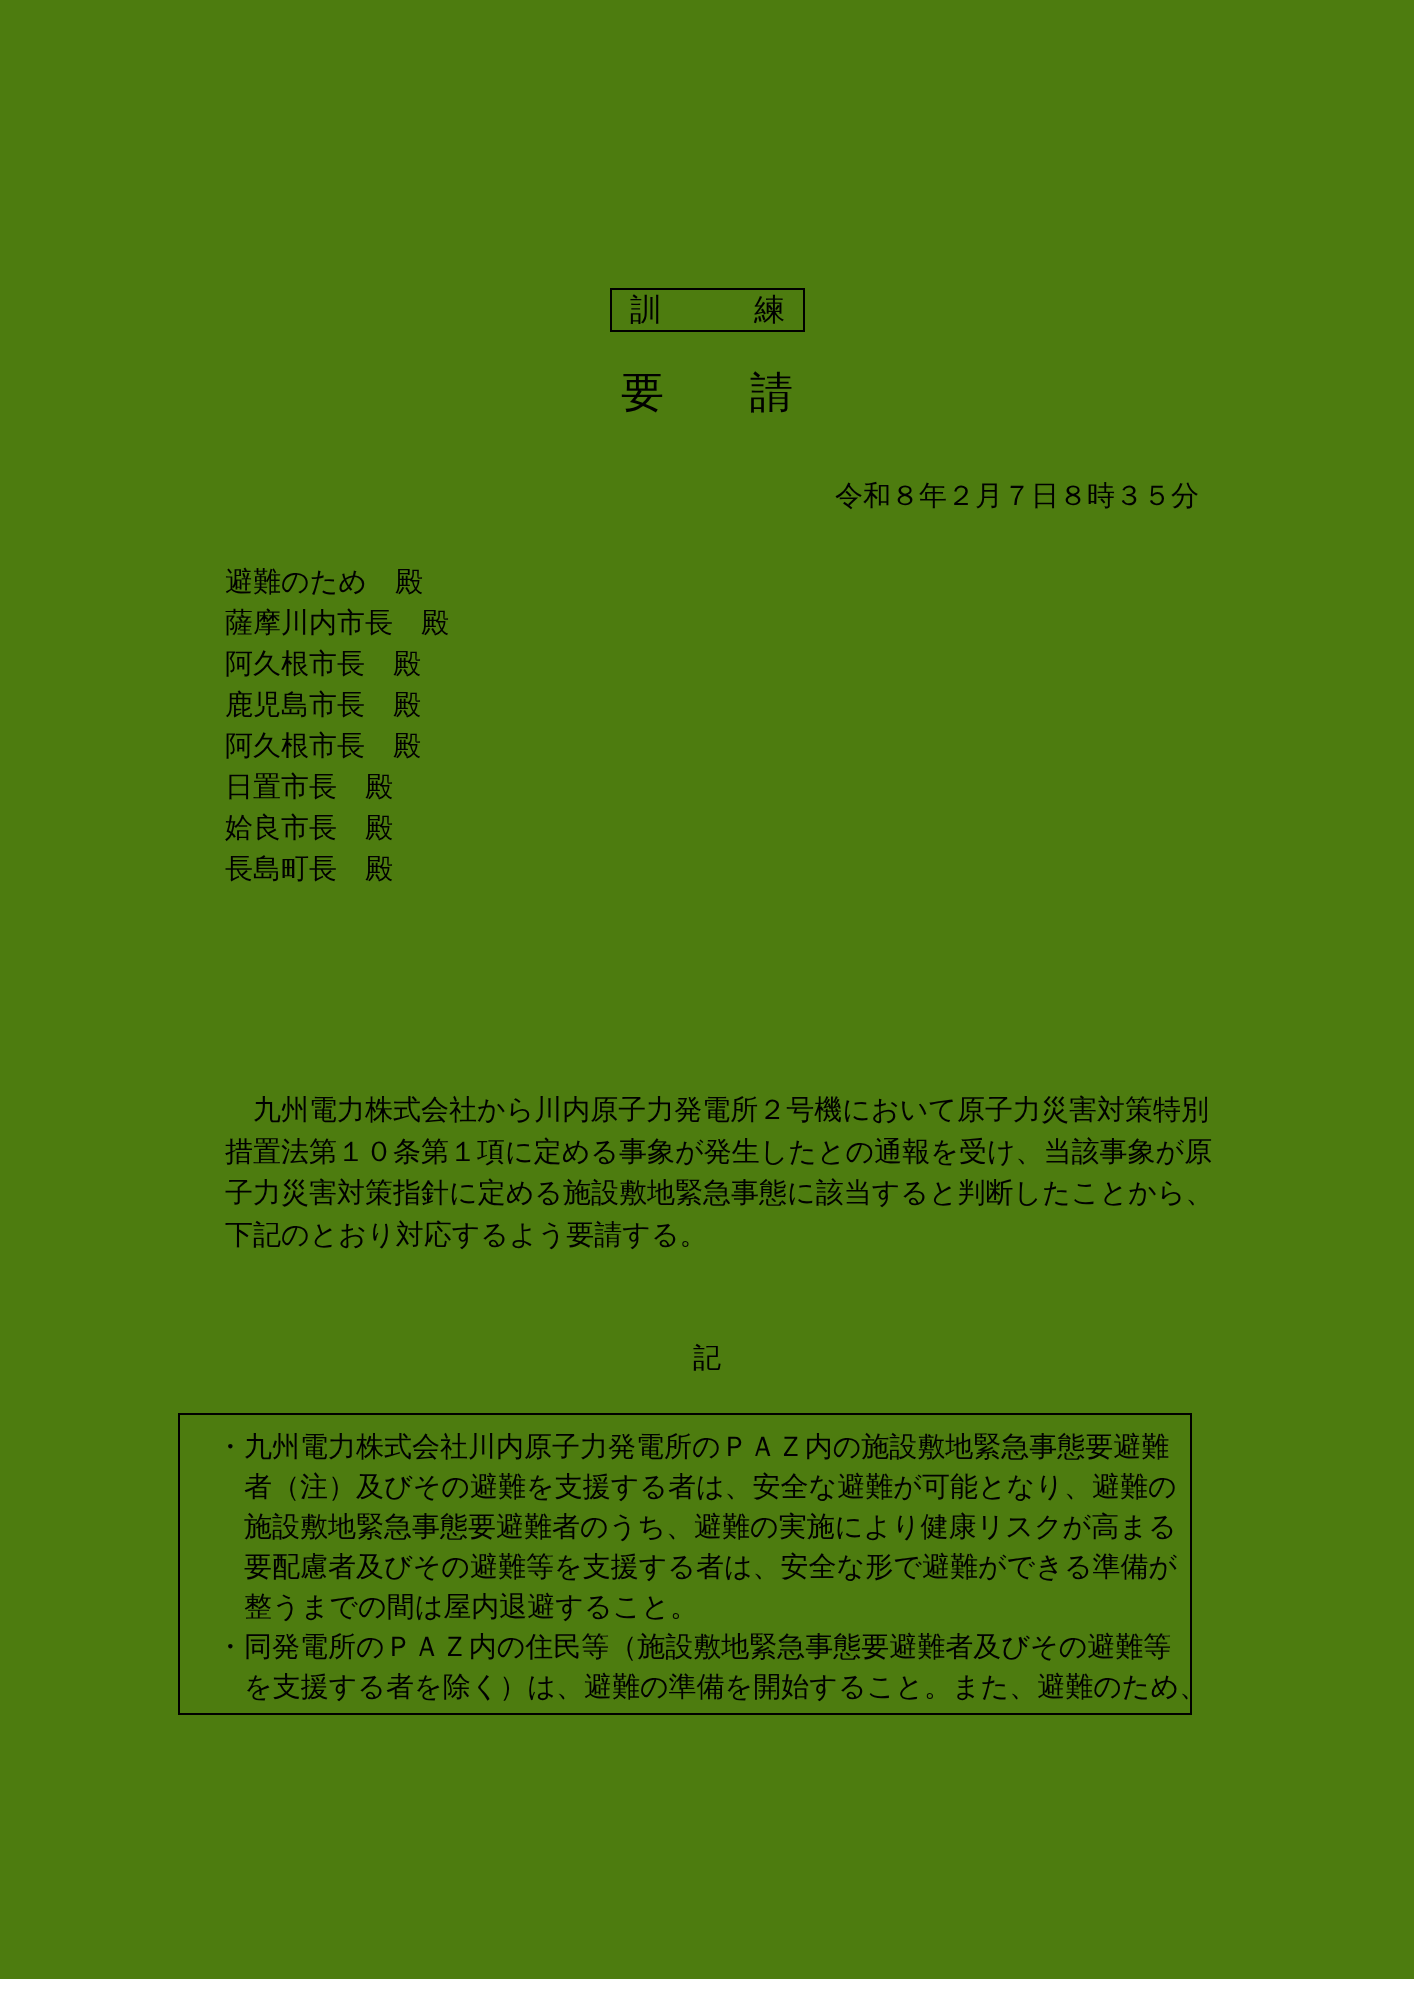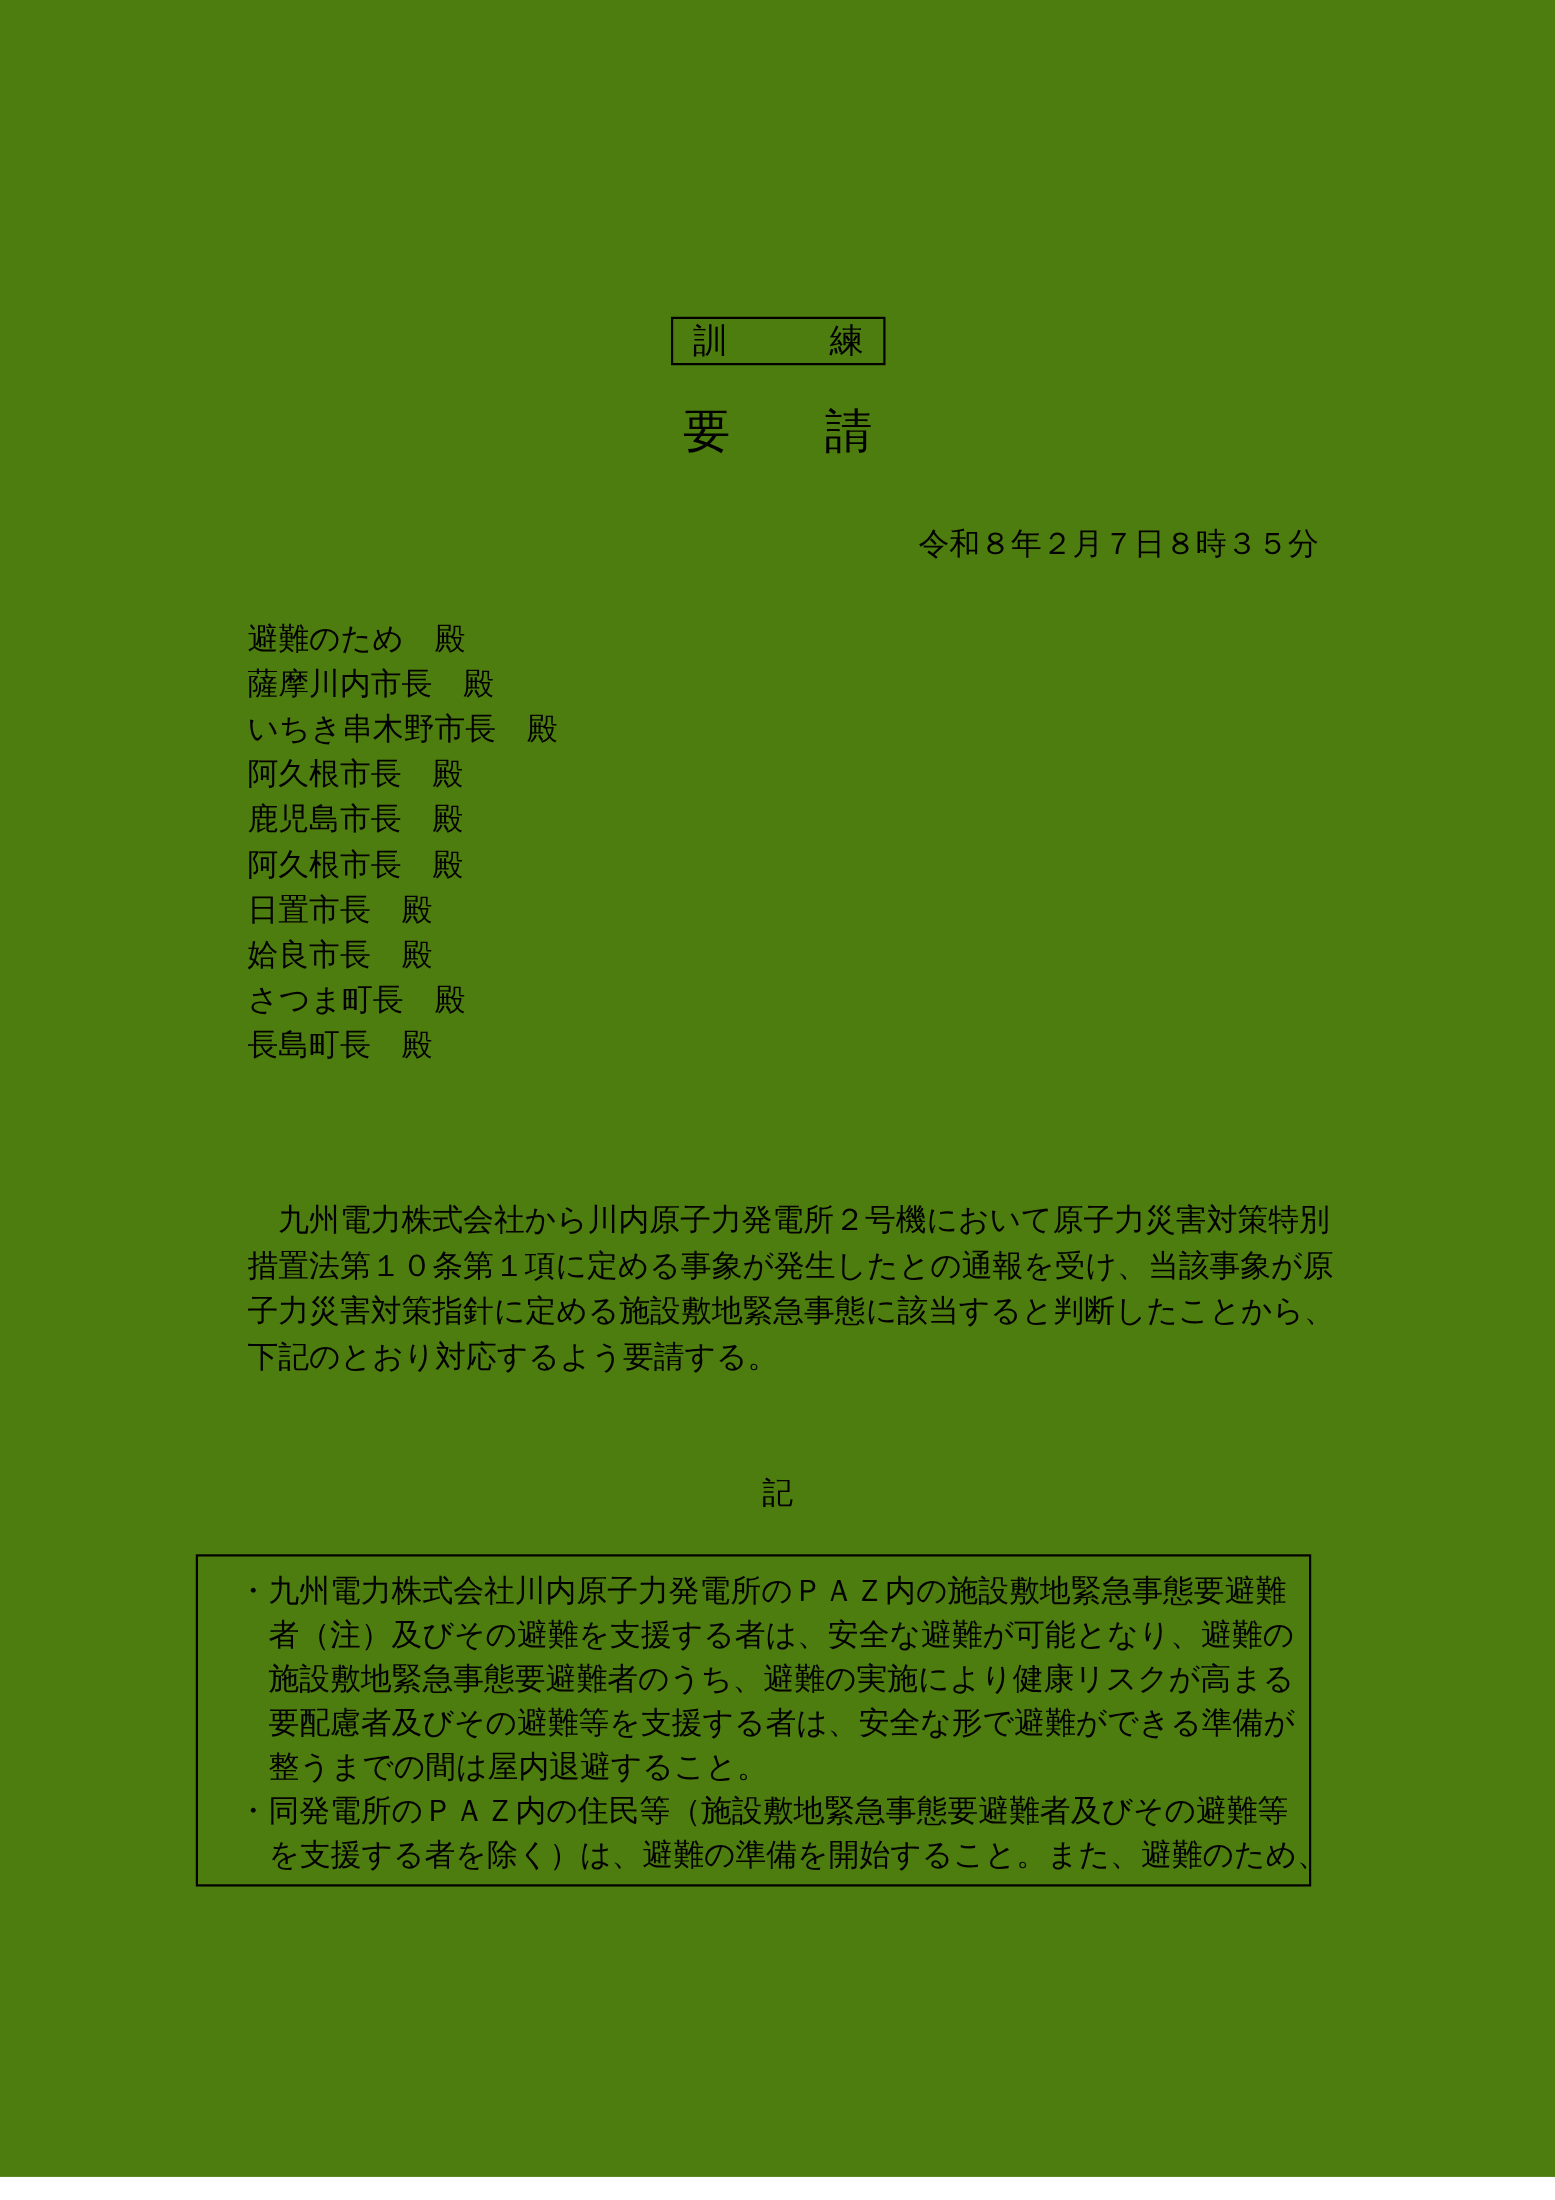--- a/index.html
+++ b/index.html
@@ -108,27 +108,25 @@
     <span>訓　　　練</span>
   </div>
 
   <h1 class="title">要　　請</h1>
 
   <div class="date">令和８年２月７日８時３５分</div>
 
   <div class="recipients">
     <div class="recipient-line">避難のため　殿</div>
     <div class="recipient-line">薩摩川内市長　殿</div>
-    <div class="recipient-line">いちき串木野市長　殿</div>
     <div class="recipient-line">阿久根市長　殿</div>
     <div class="recipient-line">鹿児島市長　殿</div>
     <div class="recipient-line">阿久根市長　殿</div>
     <div class="recipient-line">日置市長　殿</div>
     <div class="recipient-line">姶良市長　殿</div>
-    <div class="recipient-line">さつま町長　殿</div>
     <div class="recipient-line">長島町長　殿</div>
   </div>
 
 
   <div class="body-par">
     <div class="body-line">　九州電力株式会社から川内原子力発電所２号機において原子力災害対策特別</div>
     <div class="body-line">措置法第１０条第１項に定める事象が発生したとの通報を受け、当該事象が原</div>
     <div class="body-line">子力災害対策指針に定める施設敷地緊急事態に該当すると判断したことから、</div>
     <div class="body-line">下記のとおり対応するよう要請する。</div>
   </div>

